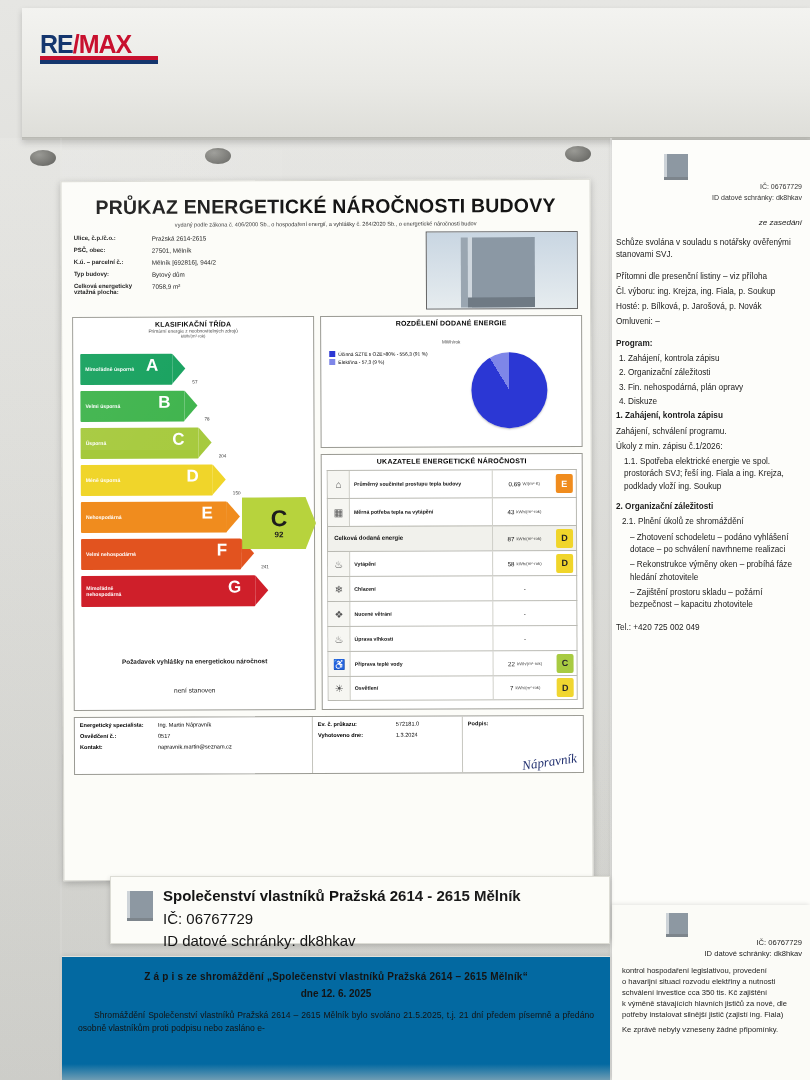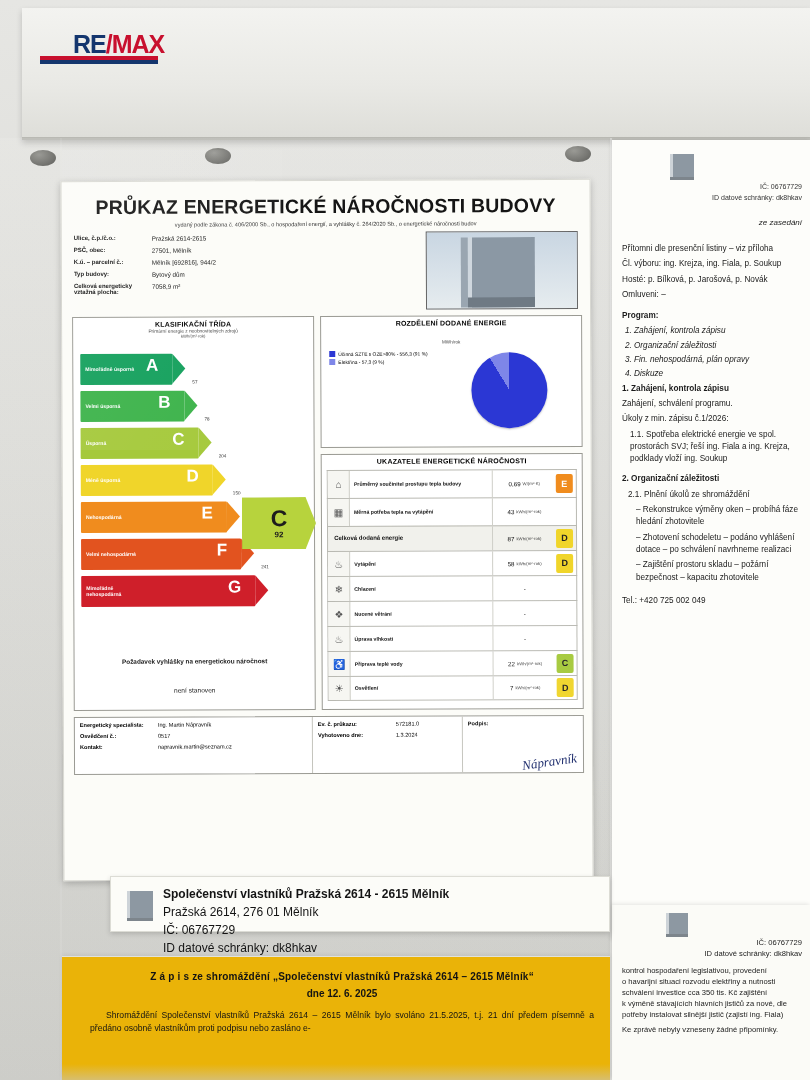--- a/index.html
+++ b/index.html
@@ -21,21 +21,20 @@
     position:absolute; left:22px; top:8px; width:788px; height:132px;
     background: linear-gradient(180deg,#f3f3f0 0%, #e9e9e5 60%, #dedeD9 100%);
     border-bottom: 3px solid #b9b9b3;
     box-shadow: 0 3px 6px rgba(0,0,0,.18);
   }
   .logo {
     position:absolute; left:40px; top:30px;
     font-family: "Liberation Sans", sans-serif;
     font-weight:bold; font-size:25px; letter-spacing:-1px;
     color:#14366e;
-    margin-left:33px;
   }
   .logo .red { color:#c8102e; }
   .logo-underline {
     position:absolute; left:40px; top:56px; width:118px; height:4px;
     background:#c8102e;
   }
   .logo-blue {
     position:absolute; left:40px; top:60px; width:118px; height:4px;
     background:#14366e;
   }
@@ -54,29 +53,29 @@
     position:absolute; width:26px; height:16px; border-radius:50%;
     background: radial-gradient(ellipse at 35% 30%, #8d8d88, #5c5c58 70%, #434340);
     opacity:.85;
   }
 
   
   .doc-right {
     position:absolute; left:612px; top:140px; width:198px; height:800px;
     background:#fdfdfa;
     box-shadow: -1px 0 4px rgba(0,0,0,.12);
-    padding:10px 8px 0 10px;
+    padding:10px 8px 0 4px;
     font-size:8.2px; line-height:1.5; color:#1b1b1b;
     overflow:hidden;
   }
   .doc-right .tiny-head { text-align:right; font-size:7px; color:#333; }
   .doc-right .pic-ico { margin:4px 0 2px 48px; }
   .doc-right .rline { margin:0 0 3px 0; }
   .doc-right b { font-weight:bold; }
-  .doc-right .ol { margin:2px 0 1px 12px; padding:0;font-style:italic; }
+  .doc-right .ol { margin:2px 0 1px 12px; padding:0; }
   .doc-right .ol li { margin-bottom:2px; }
   .doc-right .italic-right { text-align:right; font-style:italic; font-size:8px; margin:14px 0 8px 0;}
   .doc-right-2 {
     position:absolute; left:612px; top:905px; width:198px; height:175px;
     background:#fbfbf7;
     padding:8px 8px 0 10px;
     font-size:7.6px; line-height:1.45; color:#1b1b1b;
     overflow:hidden;
     box-shadow: -1px -1px 4px rgba(0,0,0,.10);
   }
@@ -210,35 +209,35 @@
   .pf-col.c { flex:1; position:relative; }
   .pf-line { display:flex; margin-bottom:5px; }
   .pf-line .k { width:78px; font-weight:bold; }
   .sig {
     position:absolute; right:6px; bottom:2px; font-family:"Liberation Serif", serif;
     font-style:italic; font-size:13px; color:#1b2a6b; transform:rotate(-8deg);
   }
 
   
   .svj {
-    position:absolute; left:110px; top:876px; width:500px; height:56px;
+    position:absolute; left:110px; top:876px; width:500px; height:68px;
     background:#fcfcf8; border:1px solid #dcdcd5;
     box-shadow:0 2px 5px rgba(0,0,0,.16);
-    padding:8px 10px 0 52px; font-size:12px; line-height:1.5; color:#141414;
+    padding:8px 10px 0 52px; font-size:15px; line-height:1.5; color:#141414;
   }
   .svj .ico {
     position:absolute; left:16px; top:14px; width:26px; height:30px;
     background: linear-gradient(90deg,#cdd3d8 0 3px,#8d98a2 3px 6px);
     border-bottom:3px solid #7d858c;
   }
   
   .zapis {
     position:absolute; left:62px; top:956px; width:548px; height:124px;
-    background:#eab308; border-top:1px solid #e2e2db;
-    padding:12px 16px 0 28px; font-size:8.6px; line-height:1.5; color:#131313;
+    background:#0369a1; border-top:1px solid #e2e2db;
+    padding:12px 16px 0 16px; font-size:8.6px; line-height:1.5; color:#131313;
     box-shadow:0 -1px 4px rgba(0,0,0,.08);
     overflow:hidden;
   }
   .zapis .t1 { text-align:center; font-weight:bold; font-size:10px; letter-spacing:.2px;}
   .zapis .t2 { text-align:center; font-weight:bold; font-size:10px; margin-top:2px;}
   .zapis p { margin:8px 0 0 0; text-indent:16px; text-align:justify; }
   .blurbot {
     position:absolute; left:62px; bottom:0; width:548px; height:16px;
     background:linear-gradient(180deg, rgba(253,253,249,0), rgba(200,200,195,.55));
   }
@@ -265,42 +264,43 @@
 <div class="rivet" style="left:548px; top:890px; width:36px; height:22px;"></div>
 <div class="rivet" style="left:240px; top:890px; width:30px; height:18px; opacity:.55;"></div>
 
 <div class="doc-right">
   <div class="tiny-head">
     <div class="pic-ico" style="width:24px;height:26px;background:linear-gradient(90deg,#cdd3d8 0 3px,#8d98a2 3px 6px);border-bottom:3px solid #7d858c;"></div>
     <div>IČ: 06767729</div>
     <div>ID datové schránky: dk8hkav</div>
   </div>
   <div class="italic-right">ze zasedání</div>
+  <div class="rline">Schůze svolána v souladu s notářsky ověřenými stanovami SVJ.</div>
   <div style="height:6px"></div>
   <div class="rline">Přítomni dle presenční listiny – viz příloha</div>
   <div class="rline">Čl. výboru: ing. Krejza, ing. Fiala, p. Soukup</div>
   <div class="rline">Hosté: p. Bílková, p. Jarošová, p. Novák</div>
   <div class="rline">Omluveni: –</div>
   <div style="height:6px"></div>
   <div class="rline"><b>Program:</b></div>
   <ol class="ol">
     <li>Zahájení, kontrola zápisu</li>
     <li>Organizační záležitosti</li>
     <li>Fin. nehospodárná, plán opravy</li>
     <li>Diskuze</li>
   </ol>
   <div class="rline"><b>1.  Zahájení, kontrola zápisu</b></div>
   <div class="rline">Zahájení, schválení programu.</div>
   <div class="rline">Úkoly z min. zápisu č.1/2026:</div>
   <div class="rline" style="padding-left:8px">1.1.  Spotřeba elektrické energie ve spol. prostorách SVJ; řeší ing. Fiala a ing. Krejza, podklady vloží ing. Soukup</div>
   <div style="height:5px"></div>
   <div class="rline"><b>2.  Organizační záležitosti</b></div>
   <div class="rline" style="padding-left:6px">2.1.  Plnění úkolů ze shromáždění</div>
+  <div class="rline" style="padding-left:14px">–  Zhotovení schodeletu – podáno vyhlášení dotace – po schválení navrhneme realizaci</div>
   <div class="rline" style="padding-left:14px">–  Rekonstrukce výměny oken – probíhá fáze hledání zhotovitele</div>
-  <div class="rline" style="padding-left:14px">–  Zhotovení schodeletu – podáno vyhlášení dotace – po schválení navrhneme realizaci</div>
   <div class="rline" style="padding-left:14px">–  Zajištění prostoru skladu – požární bezpečnost – kapacitu zhotovitele</div>
   <div style="height:8px"></div>
   <div class="rline">Tel.: +420 725 002 049</div>
 </div>
 
 <div class="doc-right-2">
   <div class="tiny-head" style="text-align:right">
     <div class="pic-ico" style="width:22px;height:24px;background:linear-gradient(90deg,#cdd3d8 0 3px,#8d98a2 3px 6px);border-bottom:3px solid #7d858c;margin-left:44px;"></div>
     <div>IČ: 06767729</div>
     <div>ID datové schránky: dk8hkav</div>
@@ -550,21 +550,20 @@
           <div class="k">Podpis:</div>
         </div>
       <div class="sig">Nápravník</div>
     </div>
   </div>
 </div>
 
 <div class="svj">
   <div class="ico"></div>
   <div style="font-weight:bold">Společenství vlastníků Pražská 2614 - 2615 Mělník</div>
-  <div>Pražská 2614, 276 01 Mělník</div>
   <div>IČ: 06767729</div>
   <div>ID datové schránky: dk8hkav</div>
 </div>
 
 <div class="zapis">
   <div class="t1">Z á p i s  ze shromáždění „Společenství vlastníků Pražská 2614 – 2615 Mělník“</div>
   <div class="t2">dne 12. 6. 2025</div>
   <p>Shromáždění Společenství vlastníků Pražská 2614 – 2615 Mělník bylo svoláno 21.5.2025, t.j. 21 dní předem písemně a předáno osobně vlastníkům proti podpisu nebo zasláno e-</p>
 </div>
 <div class="blurbot"></div>

